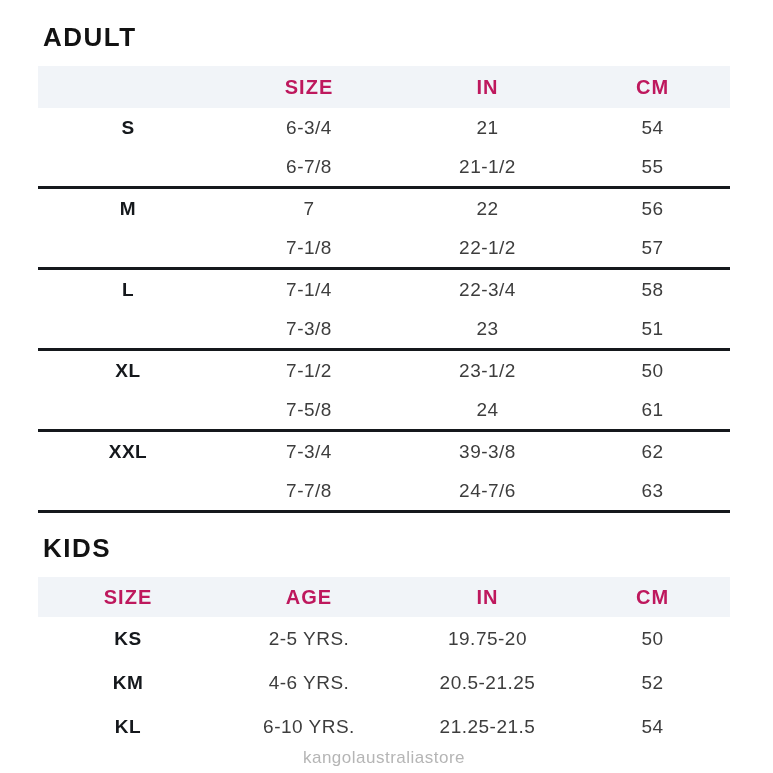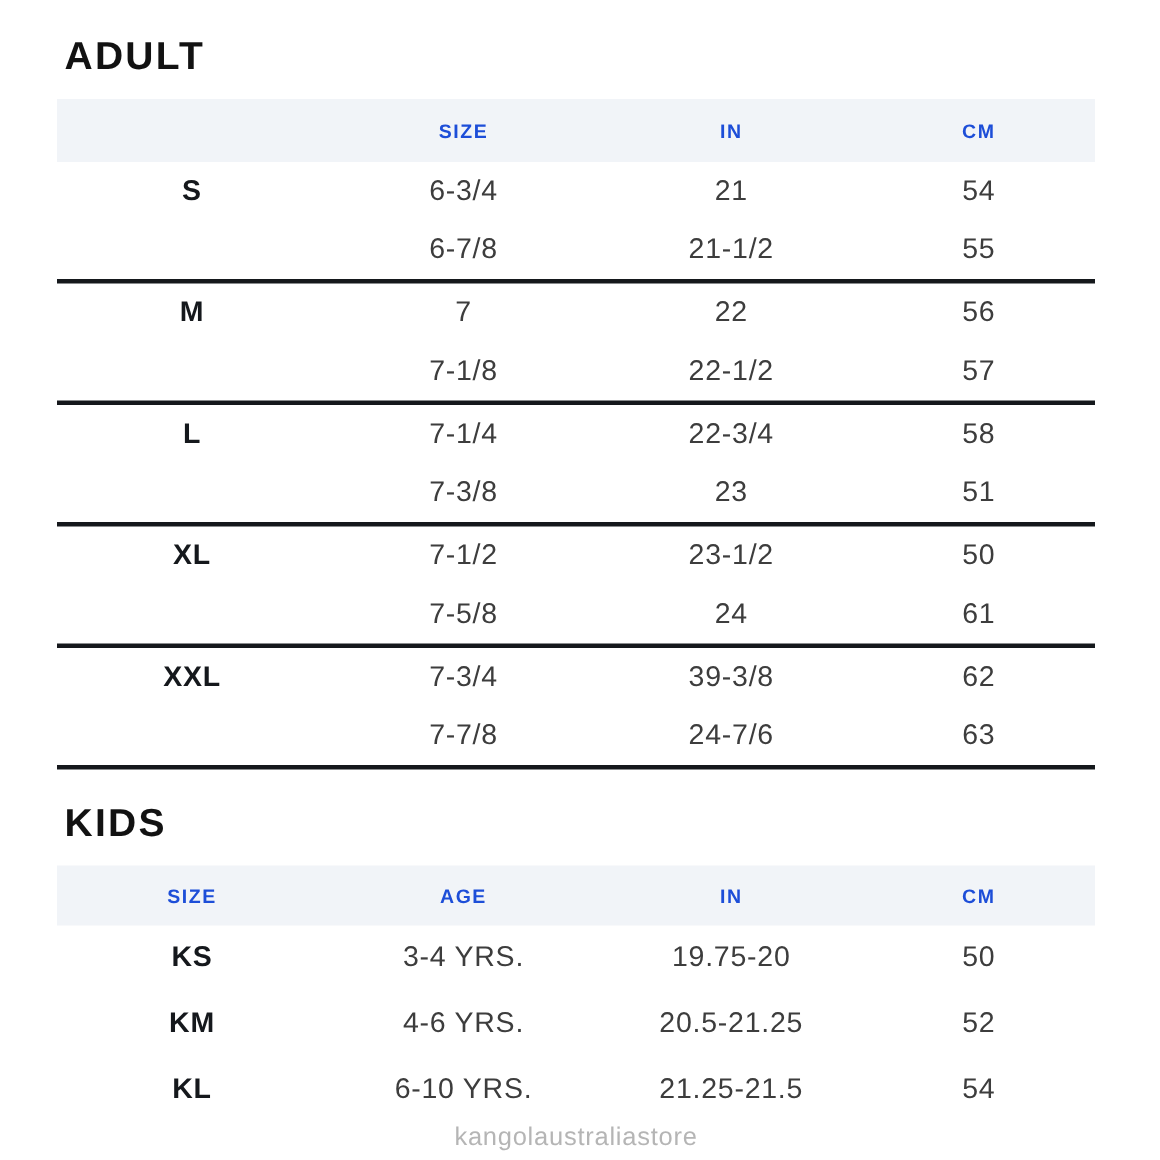--- a/index.html
+++ b/index.html
@@ -24,23 +24,23 @@
     grid-template-columns: 180px 182px 175px 155px;
     align-items: center;
   }
   .header-row {
     background: #f1f4f8;
     height: 42px;
   }
   .header-cell {
     text-align: center;
     font-weight: 700;
-    font-size: 13px;
+    font-size: 20px;
     letter-spacing: 1px;
-    color: #1d4ed8;
+    color: #be185d;
   }
   .data-row { height: 39px; }
   .cell {
     text-align: center;
     font-size: 19px;
     letter-spacing: 0.5px;
     color: #3d3d3d;
     font-weight: 400;
   }
   .cell.label {
@@ -159,21 +159,21 @@
     <div class="size-table">
       <div class="grid-row header-row kids-header-row">
         <div class="header-cell">SIZE</div>
         <div class="header-cell">AGE</div>
         <div class="header-cell">IN</div>
         <div class="header-cell">CM</div>
       </div>
 
       <div class="grid-row kids-data-row">
         <div class="cell label">KS</div>
-        <div class="cell">3-4 YRS.</div>
+        <div class="cell">2-5 YRS.</div>
         <div class="cell">19.75-20</div>
         <div class="cell">50</div>
       </div>
       <div class="grid-row kids-data-row">
         <div class="cell label">KM</div>
         <div class="cell">4-6 YRS.</div>
         <div class="cell">20.5-21.25</div>
         <div class="cell">52</div>
       </div>
       <div class="grid-row kids-data-row">

